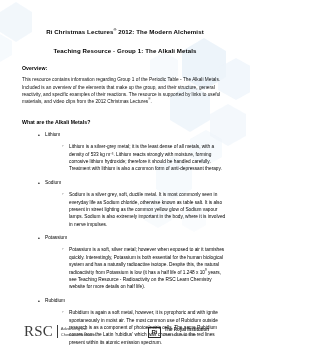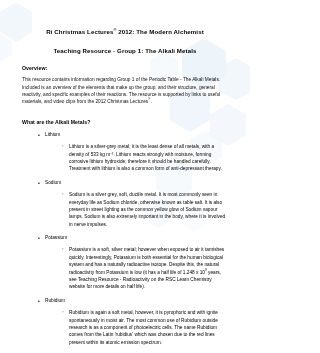--- a/index.html
+++ b/index.html
@@ -316,13 +316,33 @@
         <div class="lvl1-row">
           <span class="bullet-filled">•</span>
           <span class="lvl1-label">Caesium</span>
         </div>
 
       </li>
 
     </ul>
   </div>
 
+  <div class="footer">
+
+    <div class="rsc-logo">
+      <span class="rsc-mark">RSC</span>
+      <span class="rsc-div"></span>
+      <span class="rsc-tag">
+        <span>Advancing the</span><br>
+        <span>Chemical Sciences</span>
+      </span>
+    </div>
+
+    <div class="ri-logo">
+      <span class="ri-mark">Ri</span>
+      <span class="ri-text">
+        <div class="ri-title">The Royal Institution</div>
+        <div class="ri-sub">Science Lives Here</div>
+      </span>
+    </div>
+
+  </div>
 </div>
 
 </body></html>

